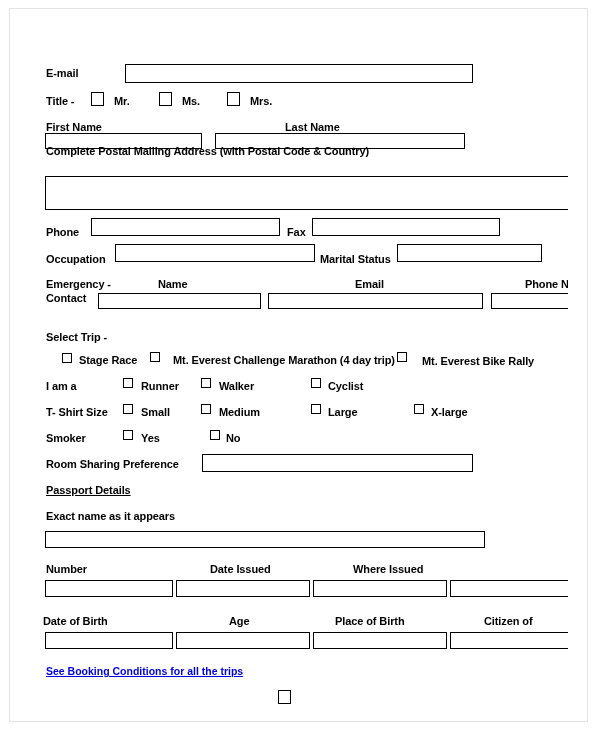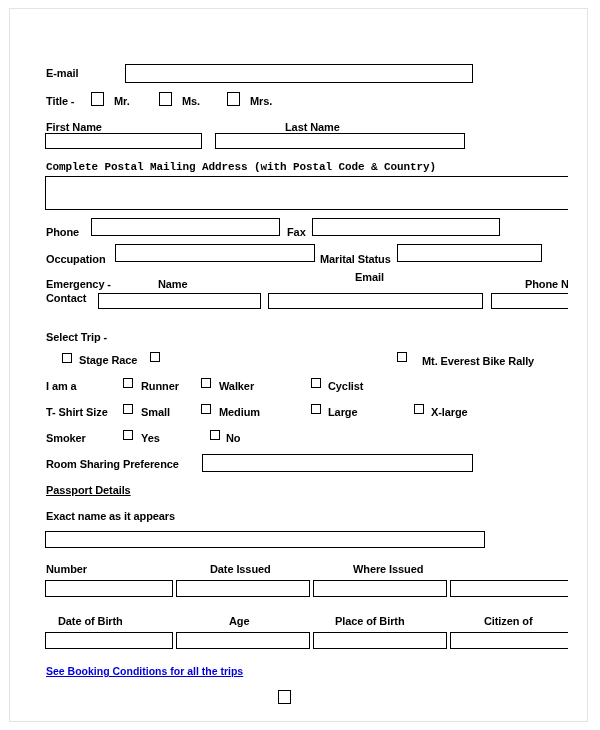--- a/index.html
+++ b/index.html
@@ -123,46 +123,47 @@
     <div class="cb lg" style="left:149px; top:83px;"></div>
     <div class="t" style="left:172px; top:86px;">Ms.</div>
     <div class="cb lg" style="left:217px; top:83px;"></div>
     <div class="t" style="left:240px; top:86px;">Mrs.</div>
 
     <div class="t" style="left:36px; top:112px;">First Name</div>
     <div class="t" style="left:275px; top:112px;">Last Name</div>
     <div class="box" style="left:35px; top:124px; width:157px; height:16px;"></div>
     <div class="box" style="left:205px; top:124px; width:250px; height:16px;"></div>
 
-    <div class="t" style="left:36px; top:152px;font-family:Liberation Mono, monospace;">Complete Postal Mailing Address (with Postal Code &amp; Country)</div>
+    <div class="t" style="left:36px; top:136px;">Complete Postal Mailing Address (with Postal Code &amp; Country)</div>
     <div class="box" style="left:35px; top:167px; width:530px; height:34px;"></div>
 
     <div class="t" style="left:36px; top:217px;">Phone</div>
     <div class="box" style="left:81px; top:209px; width:189px; height:18px;"></div>
     <div class="t" style="left:277px; top:217px;">Fax</div>
     <div class="box" style="left:302px; top:209px; width:188px; height:18px;"></div>
 
     <div class="t" style="left:36px; top:244px;">Occupation</div>
     <div class="box" style="left:105px; top:235px; width:200px; height:18px;"></div>
     <div class="t" style="left:310px; top:244px;">Marital Status</div>
     <div class="box" style="left:387px; top:235px; width:145px; height:18px;"></div>
 
     <div class="t" style="left:36px; top:269px;">Emergency -</div>
     <div class="t" style="left:36px; top:283px;">Contact</div>
     <div class="t" style="left:148px; top:269px;">Name</div>
-    <div class="t" style="left:345px; top:262px;">Email</div>
+    <div class="t" style="left:345px; top:269px;">Email</div>
     <div class="t" style="left:515px; top:269px;">Phone No</div>
     <div class="box" style="left:88px; top:284px; width:163px; height:16px;"></div>
     <div class="box" style="left:258px; top:284px; width:215px; height:16px;"></div>
     <div class="box" style="left:481px; top:284px; width:100px; height:16px;"></div>
 
     <div class="t" style="left:36px; top:322px;">Select Trip -</div>
     <div class="cb" style="left:52px; top:344px;"></div>
     <div class="t" style="left:69px; top:345px;">Stage Race</div>
     <div class="cb" style="left:140px; top:343px;"></div>
+    <div class="t" style="left:163px; top:345px;">Mt. Everest Challenge Marathon (4 day trip)</div>
     <div class="cb" style="left:387px; top:343px;"></div>
     <div class="t" style="left:412px; top:346px;">Mt. Everest Bike Rally</div>
 
     <div class="t" style="left:36px; top:371px;">I am a</div>
     <div class="cb" style="left:113px; top:369px;"></div>
     <div class="t" style="left:131px; top:371px;">Runner</div>
     <div class="cb" style="left:191px; top:369px;"></div>
     <div class="t" style="left:209px; top:371px;">Walker</div>
     <div class="cb" style="left:301px; top:369px;"></div>
     <div class="t" style="left:318px; top:371px;">Cyclist</div>
@@ -192,21 +193,21 @@
 
     <div class="t" style="left:36px; top:554px;">Number</div>
     <div class="t" style="left:200px; top:554px;">Date Issued</div>
     <div class="t" style="left:343px; top:554px;">Where Issued</div>
     <div class="t" style="left:470px; top:572px;">Date Expires</div>
     <div class="box" style="left:35px; top:571px; width:128px; height:17px;"></div>
     <div class="box" style="left:166px; top:571px; width:134px; height:17px;"></div>
     <div class="box" style="left:303px; top:571px; width:134px; height:17px;"></div>
     <div class="box" style="left:440px; top:571px; width:140px; height:17px;"></div>
 
-    <div class="t" style="left:48px; top:606px;">Date of Birth</div>
+    <div class="t" style="left:33px; top:606px;">Date of Birth</div>
     <div class="t" style="left:219px; top:606px;">Age</div>
     <div class="t" style="left:325px; top:606px;">Place of Birth</div>
     <div class="t" style="left:474px; top:606px;text-align:center;">Citizen of</div>
     <div class="box" style="left:35px; top:623px; width:128px; height:17px;"></div>
     <div class="box" style="left:166px; top:623px; width:134px; height:17px;"></div>
     <div class="box" style="left:303px; top:623px; width:134px; height:17px;"></div>
     <div class="box" style="left:440px; top:623px; width:140px; height:17px;"></div>
 
     <div id="booking-link">See Booking Conditions for all the trips</div>
     <div class="cb lg" style="left:268px; top:681px;"></div>

